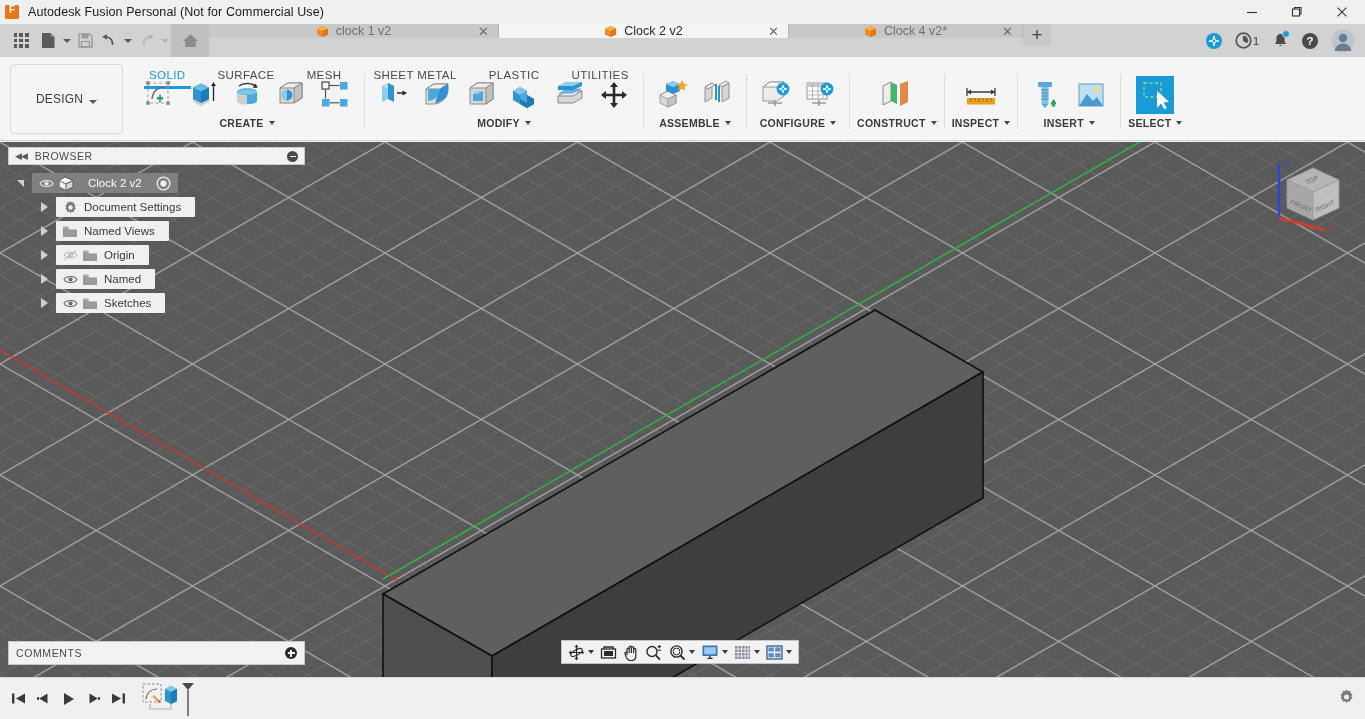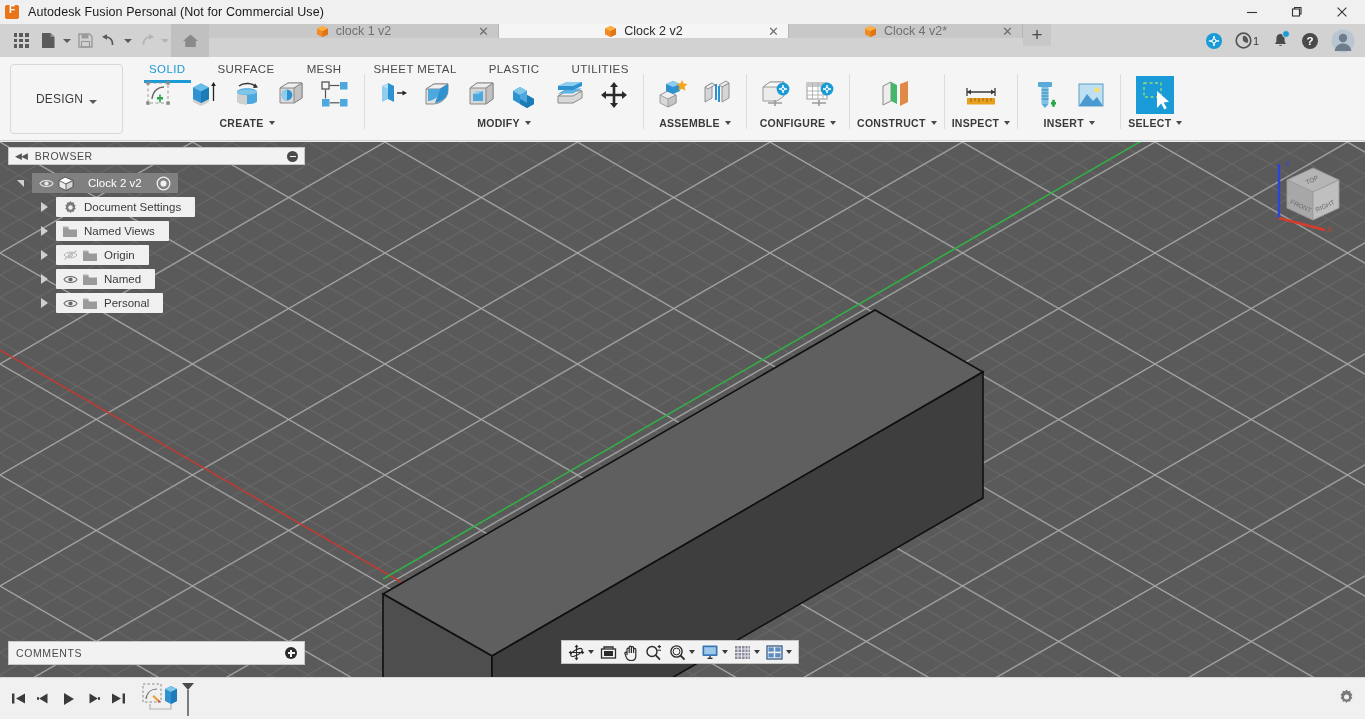--- a/index.html
+++ b/index.html
@@ -97,21 +97,21 @@
     background: #f5f5f5; border-bottom: 1px solid #cfcfcf;
   }
   .design-box {
     position: absolute; left: 10px; top: 7px; width: 113px; height: 70px;
     border: 1px solid #d8d8d8; border-radius: 4px; background: #f5f5f5;
     display: flex; align-items: center; justify-content: center;
   }
   .design-label { font-size: 12px; color: #3a3a3a; letter-spacing: .2px; }
   .design-caret { margin-left: 6px; }
 
-  .wstabs { position: absolute; left: 133px; top: 2px; display: flex; height: 20px; justify-content: space-between; }
+  .wstabs { position: absolute; left: 133px; top: 8px; display: flex; height: 20px; justify-content: space-between; }
   .wstab {
     font-size: 11.5px; color: #4a4a4a; padding: 0 16px; letter-spacing: .4px;
     position: relative; display: flex; align-items: center;
   }
   .wstab.active { color: #1a9ad7; }
   .wstab.active::after {
     content: ""; position: absolute; left: 11px; right: 11px; bottom: -4px; height: 3px;
     background: #1a9ad7;
   }
 
@@ -823,21 +823,21 @@
               <path d="M1 5.5 C3.5 1.5 11.5 1.5 14 5.5 C11.5 9.5 3.5 9.5 1 5.5 Z" fill="none" stroke="#6a6a6a" stroke-width="1.1"></path>
               <circle cx="7.5" cy="5.5" r="2.1" fill="#6a6a6a"></circle>
             </svg>
           </span>
           <span class="ticon">
             <svg width="16" height="13" viewBox="0 0 16 13">
               <path d="M1 3 H6 L7.3 4.6 H15 V12 H1 Z" fill="#9a9a9a"></path>
               <path d="M1 1.5 H6 L7.3 3 H1 Z" fill="#b0b0b0"></path>
             </svg>
           </span>
-          <span class="tlabel">Personal</span>
+          <span class="tlabel">Sketches</span>
         </span>
       </div>
 
     </div>
   </div>
 
   <div class="comments">
     <span class="title">COMMENTS</span>
     <span class="plus"></span>
   </div>

